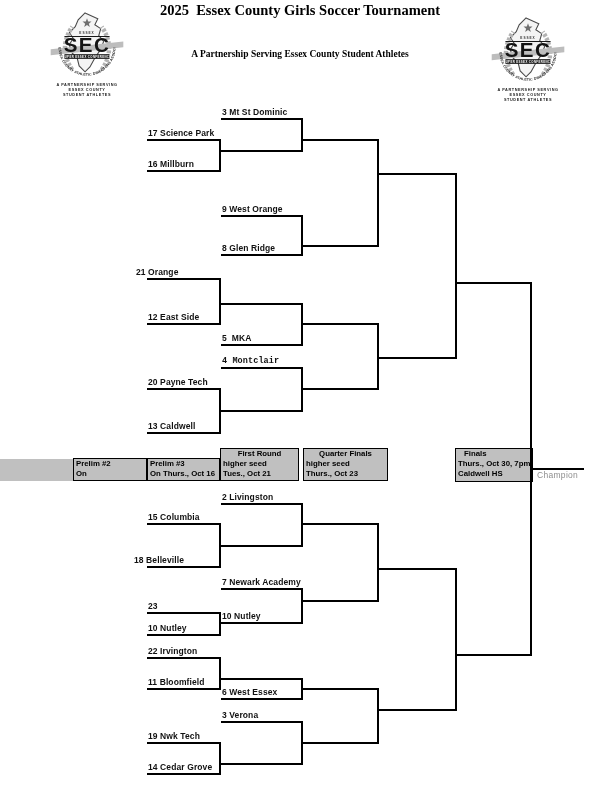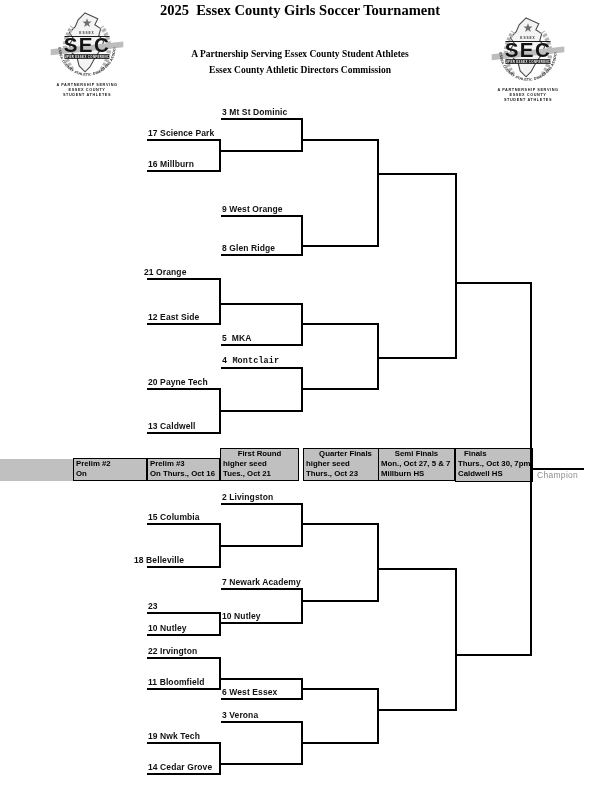--- a/index.html
+++ b/index.html
@@ -25,21 +25,20 @@
   .logo text{font-family:"Liberation Sans",sans-serif;}
   .sec-big{font-family:"Liberation Serif",serif;font-weight:bold;}
 </style>
 </head>
 <body>
 
 <div class="page">
 
   <div class="page-title">2025  Essex County Girls Soccer Tournament</div>
   <div class="subtitle sub1">A Partnership Serving Essex County Student Athletes</div>
-  <div class="subtitle sub2">Essex County Athletic Directors Commission</div>
 
   <svg class="logo" style="left:36px;top:12px;" width="102" viewBox="0 0 104 88">
     <polygon points="50,1 63,7 60,13 66,17 64,24 69,30 66,38 60,47 55,56 50,61 44,55 42,47 36,41 34,33 38,27 34,21 40,15 43,8" fill="#f4f4f4" stroke="#4a4a4a" stroke-width="1.1"></polygon>
     <path d="M37,59 Q22,37 37,15" fill="none" stroke="#b3b3b3" stroke-width="4.5" stroke-dasharray="3 1.6"></path>
     <path d="M67,59 Q82,37 67,15" fill="none" stroke="#b3b3b3" stroke-width="4.5" stroke-dasharray="3 1.6"></path>
     <polygon fill="#6e6e6e" points="52,6.5 53.2,9.8 56.6,9.8 53.9,11.9 54.9,15.2 52,13.2 49.1,15.2 50.1,11.9 47.4,9.8 50.8,9.8"></polygon>
     <text x="52" y="22.5" text-anchor="middle" font-size="3.2" font-weight="bold" fill="#333" letter-spacing="1">ESSEX</text>
     <polygon points="15,38 89,30 89,36 15,44" fill="#bdbdbd"></polygon>
     <rect x="29" y="24.5" width="46" height="1" fill="#151515"></rect>
     <text class="sec-big" x="52" y="41" text-anchor="middle" font-size="21" letter-spacing="1.5" fill="#141414">SEC</text>
@@ -143,21 +142,21 @@
   <div class="v" style="left:455px;top:568px;height:143px;"></div>
 
   <div class="h" style="left:531px;top:468px;width:53px;"></div>
   <div class="champion" style="left:537px;top:470px;">Champion</div>
 
   <div class="team" style="left:222px;top:107px;">3 Mt St Dominic</div>
   <div class="team" style="left:148px;top:128px;">17 Science Park</div>
   <div class="team" style="left:148px;top:159px;">16 Millburn</div>
   <div class="team" style="left:222px;top:204px;">9 West Orange</div>
   <div class="team" style="left:222px;top:243px;">8 Glen Ridge</div>
-  <div class="team" style="left:144px;top:267px;">21 Orange</div>
+  <div class="team" style="left:136px;top:267px;">21 Orange</div>
   <div class="team" style="left:148px;top:312px;">12 East Side</div>
   <div class="team" style="left:222px;top:333px;">5  MKA</div>
   <div class="team" style="left:222px;top:356px;font-family:Liberation Mono, monospace;">4 Montclair</div>
   <div class="team" style="left:148px;top:377px;">20 Payne Tech</div>
   <div class="team" style="left:148px;top:421px;">13 Caldwell</div>
   <div class="team" style="left:222px;top:492px;">2 Livingston</div>
   <div class="team" style="left:148px;top:512px;">15 Columbia</div>
   <div class="team" style="left:134px;top:555px;">18 Belleville</div>
   <div class="team" style="left:222px;top:577px;">7 Newark Academy</div>
   <div class="team" style="left:148px;top:601px;">23</div>
@@ -183,24 +182,19 @@
   <div class="cell" style="left:220px;top:448px;width:79px;height:33px;">
     <div class="tc">First Round</div>
     <div>higher seed</div>
     <div>Tues., Oct 21</div>
   </div>
   <div class="cell" style="left:303px;top:448px;width:85px;height:33px;">
     <div class="tc">Quarter Finals</div>
     <div>higher seed</div>
     <div>Thurs., Oct 23</div>
   </div>
-  <div class="cell" style="left:378px;top:448px;width:77px;height:33px;">
-    <div class="tc">Semi Finals</div>
-    <div>Mon., Oct 27, 5 &amp; 7</div>
-    <div>Millburn HS</div>
-  </div>
   <div class="cell" style="left:455px;top:448px;width:78px;height:34px;">
     <div style="padding-left:6px;">Finals</div>
     <div>Thurs., Oct 30, 7pm</div>
     <div>Caldwell HS</div>
   </div>
 
 </div>
 
 </body></html>

